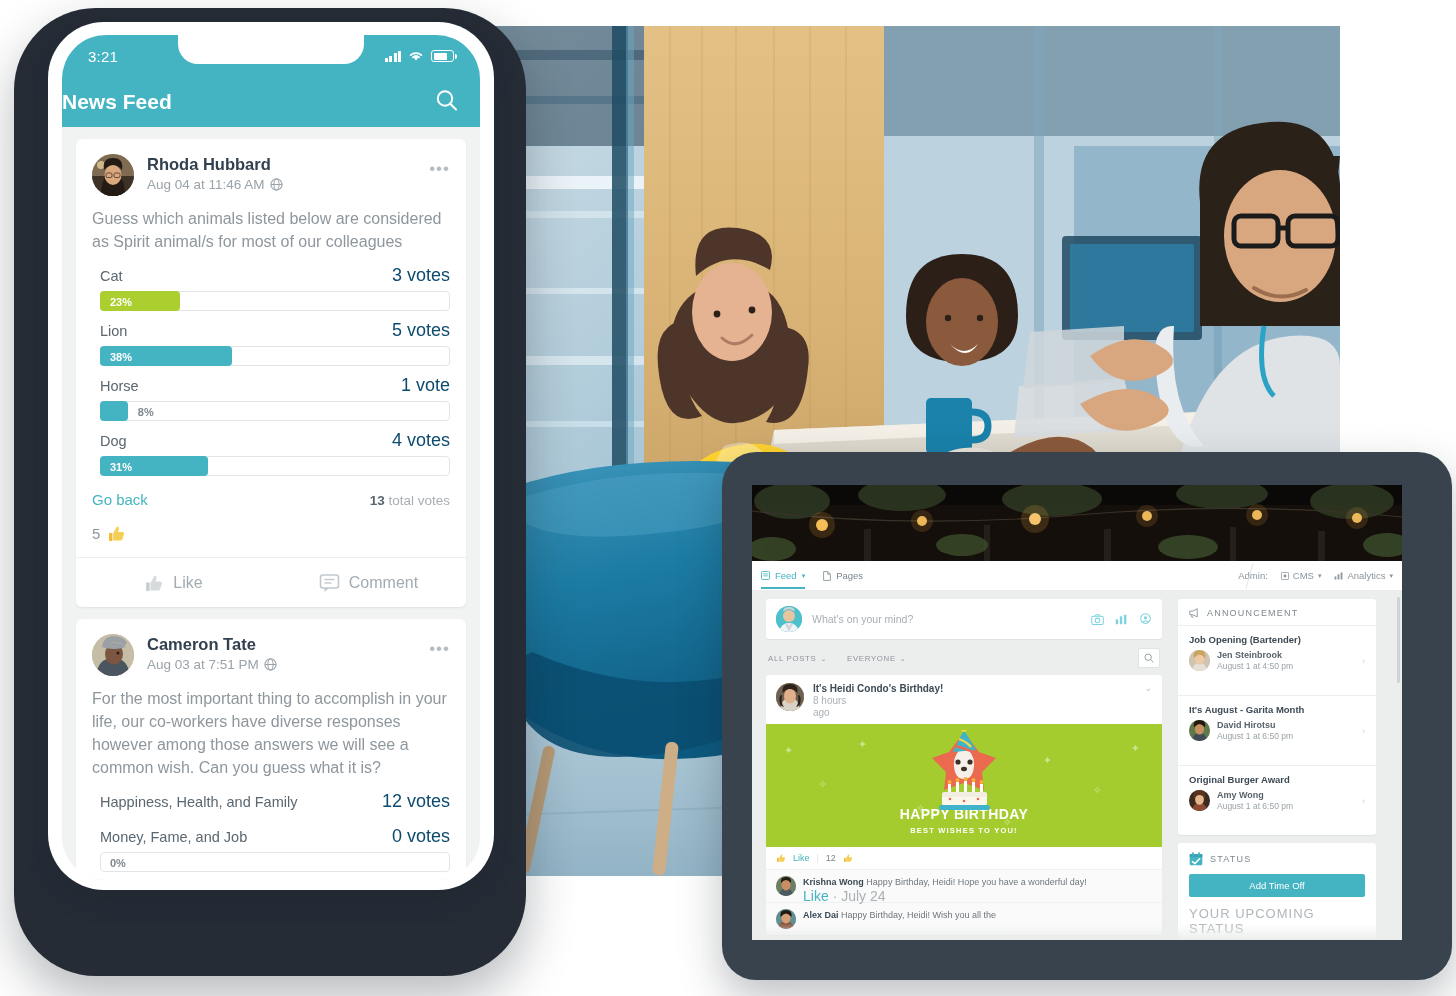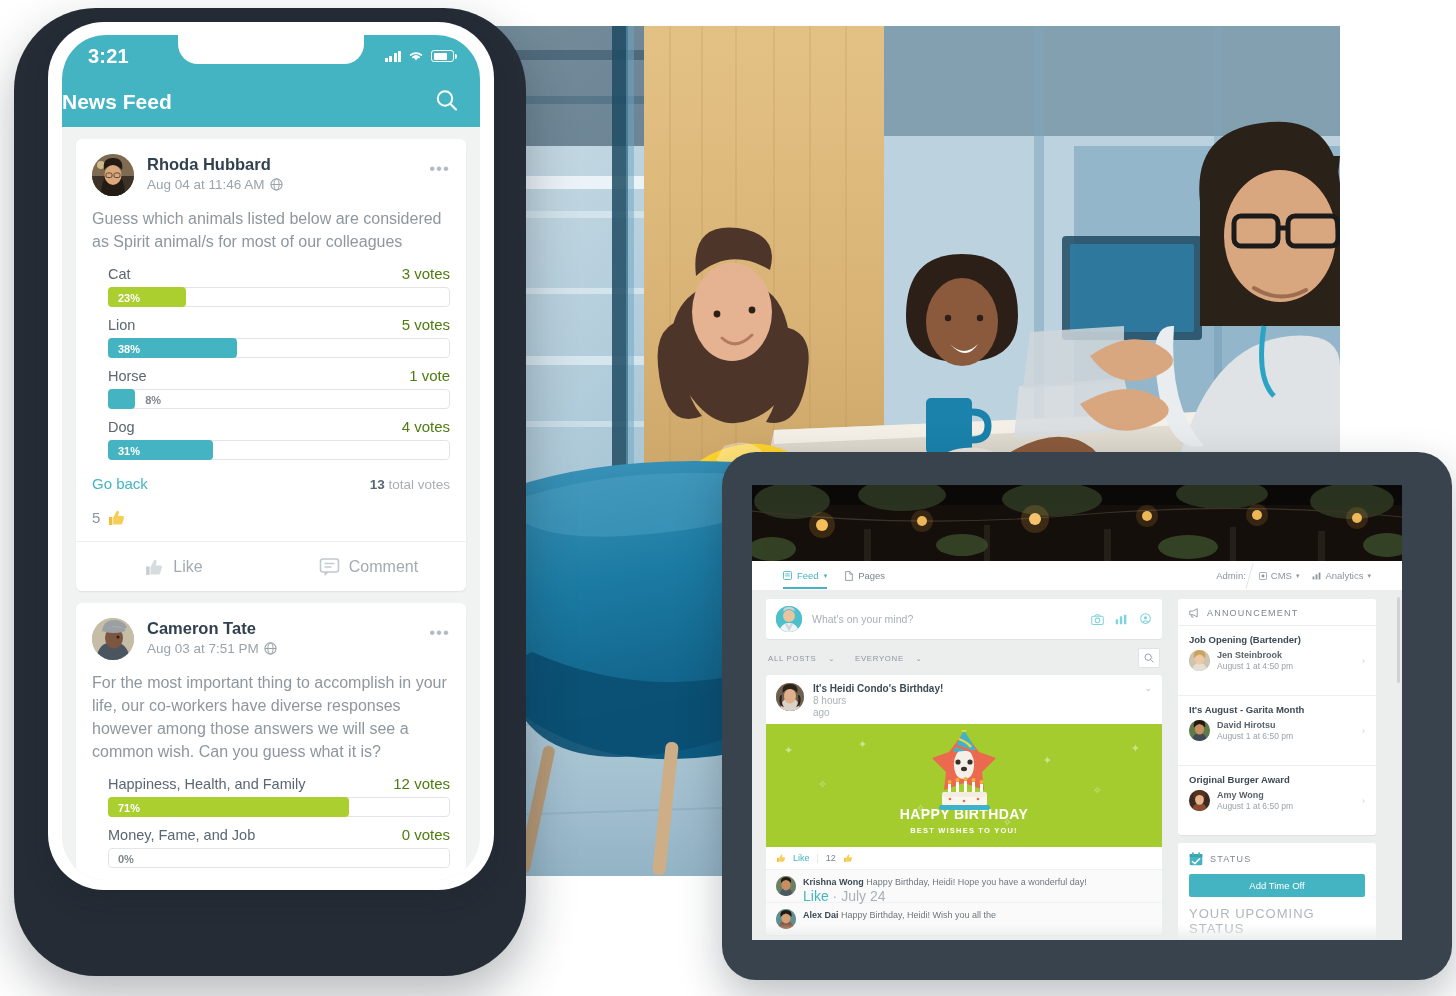--- a/index.html
+++ b/index.html
@@ -21,21 +21,21 @@
   }
   #phone-screen {
     position: absolute; left: 48px; top: 27px; width: 418px; height: 845px;
     background: #f1f2f2; border-radius: 44px; overflow: hidden;
   }
   .ph-statusbar {
     position: relative; height: 42px; background: #45b4c2;
     display: flex; align-items: center; justify-content: space-between;
     padding: 0 26px; color: #fff;
   }
-  .ph-time { font-size: 20px; font-weight: bold; letter-spacing: .2px; }
+  .ph-time { font-size: 15px; font-weight: normal; letter-spacing: .2px; }
   .ph-notch {
     position: absolute; left: 50%; transform: translateX(-50%); top: 0;
     width: 186px; height: 29px; background: #fff;
     border-bottom-left-radius: 20px; border-bottom-right-radius: 20px;
   }
   .ph-status-icons { display: flex; align-items: center; gap: 7px; z-index: 2; }
   .sig { display: flex; align-items: flex-end; gap: 1.5px; height: 11px; }
   .sig i { display: block; width: 3px; background: #fff; border-radius: .5px; }
   .sig i:nth-child(1){height:4px;} .sig i:nth-child(2){height:6px;}
   .sig i:nth-child(3){height:9px;} .sig i:nth-child(4){height:11px;}
@@ -53,24 +53,24 @@
   .ph-feed { background: #f1f2f2; height: 753px; overflow: hidden; padding: 12px 0 0 0; }
   .ph-card { background: #fff; border-radius: 6px; margin: 0 14px 12px 14px; box-shadow: 0 1px 2px rgba(0,0,0,.07); }
   .ph-card-head { display: flex; align-items: flex-start; padding: 15px 16px 8px 16px; }
   .ph-avatar { width: 42px; height: 42px; border-radius: 50%; flex: none; overflow: hidden; background: #c9b9a6; }
   .ph-meta { margin-left: 13px; flex: 1; }
   .ph-name { font-size: 16.5px; font-weight: bold; color: #31414f; line-height: 1.25; }
   .ph-sub { font-size: 13.5px; color: #9aa3a9; display: flex; align-items: center; gap: 5px; margin-top: 2px; }
   .ph-dots { color: #b4bcc2; font-size: 17px; letter-spacing: 1px; line-height: 1; padding-top: 6px; }
   .ph-body { font-size: 16px; color: #8e979d; line-height: 1.42; padding: 4px 16px 12px 16px; }
 
-  .poll-row { padding: 0 16px 9px 32px; }
+  .poll-row { padding: 0 16px 9px 24px; }
   .poll-top { display: flex; justify-content: space-between; align-items: baseline; margin-bottom: 5px; }
   .poll-label { font-size: 14.5px; color: #5a6670; }
-  .poll-votes { font-size: 15px; color: #4d7c0f; }
+  .poll-votes { font-size: 18px; color: #0c4a6e; }
   .poll-track { position: relative; height: 20px; border: 1px solid #e2e5e7; border-radius: 4px; background: #fff; }
   .poll-fill { position: absolute; left: -1px; top: -1px; bottom: -1px; border-radius: 4px; }
   .poll-pct { position: absolute; top: 0; height: 20px; line-height: 20px; font-size: 11px; font-weight: bold; color: #fff; padding-left: 9px; }
   .poll-pct.outside { color: #7e878d; }
 
   .poll-foot { display: flex; justify-content: space-between; align-items: baseline; padding: 6px 16px 12px 16px; }
   .goback { color: #45b4c2; font-size: 15px; }
   .totvotes { font-size: 13.5px; color: #a7afb5; }
   .totvotes b { color: #5a6670; }
 
@@ -90,37 +90,37 @@
     background: #39434e; border-radius: 34px;
     box-shadow: 0 18px 44px rgba(20,28,38,0.28);
   }
   #tablet-screen {
     position: absolute; left: 30px; top: 33px; width: 650px; height: 455px;
     overflow: hidden; background: #eceded;
   }
   .tb-cover { height: 76px; background: #1a1510; position: relative; overflow: hidden; }
   .tb-nav {
     height: 30px; background: #fff; display: flex; align-items: center;
-    padding: 0 31px; position: relative; border-bottom: 1px solid #ededed;
+    padding: 0 9px; position: relative; border-bottom: 1px solid #ededed;
   }
   .tb-navleft { display: flex; align-items: center; gap: 18px; }
   .tb-navitem { display: flex; align-items: center; gap: 5px; font-size: 9.5px; color: #7b868e; position: relative; height: 30px; }
   .tb-navitem.active { color: #45b4c2; }
   .tb-navitem.active::after { content:''; position: absolute; left: 0; right: 0; bottom: 2px; height: 2px; background: #45b4c2; }
   .tb-navright { margin-left: auto; display: flex; align-items: center; gap: 13px; font-size: 9.5px; color: #8c959c; }
   .tb-navdiv { position: absolute; right: 152px; top: 2px; width: 1px; height: 26px; background: #e3e5e6; transform: rotate(16deg); }
 
   .tb-main { display: flex; height: 349px; background: #eceded; }
   .tb-feedcol { width: 420px; padding: 8px 10px 0 14px; }
   .tb-composer { background: #fff; border-radius: 3px; display: flex; align-items: center; padding: 7px 10px; box-shadow: 0 1px 1px rgba(0,0,0,.05); }
   .tb-cavatar { width: 26px; height: 26px; border-radius: 50%; background: #4ec0cc; overflow: hidden; flex: none; }
   .tb-cinput { flex: 1; margin-left: 10px; font-size: 10.5px; color: #a8b0b5; }
   .tb-cicons { display: flex; gap: 11px; align-items: center; }
   .tb-filters { display: flex; align-items: center; padding: 9px 2px 7px 2px; }
-  .tb-filter { font-size: 7.8px; letter-spacing: .7px; color: #8d969c; display: flex; align-items: flex-end; gap: 12px; margin-right: 20px; }
+  .tb-filter { font-size: 7.8px; letter-spacing: .7px; color: #8d969c; display: flex; align-items: flex-end; gap: 4px; margin-right: 20px; }
   .tb-searchbox { margin-left: auto; width: 22px; height: 20px; border: 1px solid #e0e3e4; background:#fff; border-radius: 2px; display:flex; align-items:center; justify-content:center; }
 
   .tb-post { background: #fff; border-radius: 3px; box-shadow: 0 1px 1px rgba(0,0,0,.05); overflow: hidden; }
   .tb-post-head { display: flex; align-items: flex-start; padding: 8px 10px 6px 10px; }
   .tb-pavatar { width: 28px; height: 28px; border-radius: 50%; overflow: hidden; flex: none; background: #c8b6a4; }
   .tb-pmeta { margin-left: 9px; flex: 1; }
   .tb-ptitle { font-size: 10px; font-weight: bold; color: #3c4a55; }
   .tb-ptime { font-size: 10px; color: #aab1b6; line-height: 1.15; margin-top: 1px; max-width: 42px; }
   .tb-chev { color: #b9c0c4; font-size: 9px; }
 
@@ -477,24 +477,20 @@
             </div>
             <div class="ph-dots">•••</div>
           </div>
           <div class="ph-body">For the most important thing to accomplish in your life, our co-workers have diverse responses however among those answers we will see a common wish. Can you guess what it is?</div>
 
           <div>
             <div class="poll-row">
               <div class="poll-top">
                 <span class="poll-label">Happiness, Health, and Family</span>
                 <span class="poll-votes">12 votes</span>
-              </div>
-              <div class="poll-track">
-                <div class="poll-fill" style="width:71%;background:#aacf2f"></div>
-                <div class="poll-pct">71%</div>
               </div>
             </div>
             <div class="poll-row">
               <div class="poll-top">
                 <span class="poll-label">Money, Fame, and Job</span>
                 <span class="poll-votes">0 votes</span>
               </div>
               <div class="poll-track">
                 <div class="poll-pct outside" style="left:0;">0%</div>
               </div>

